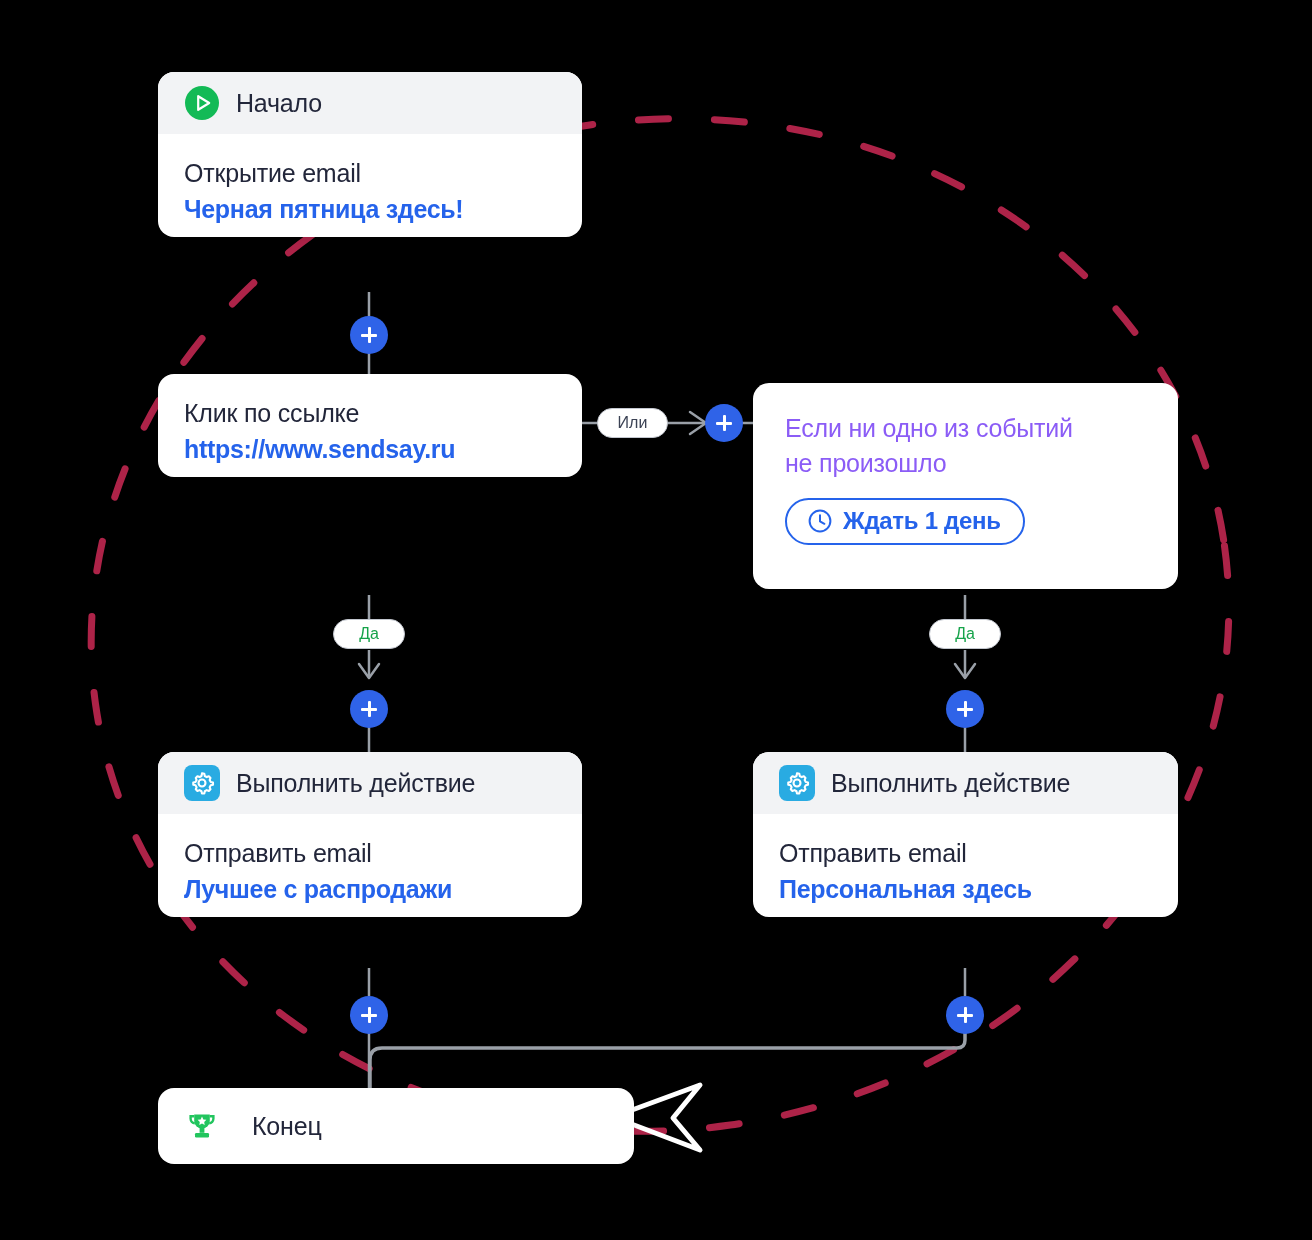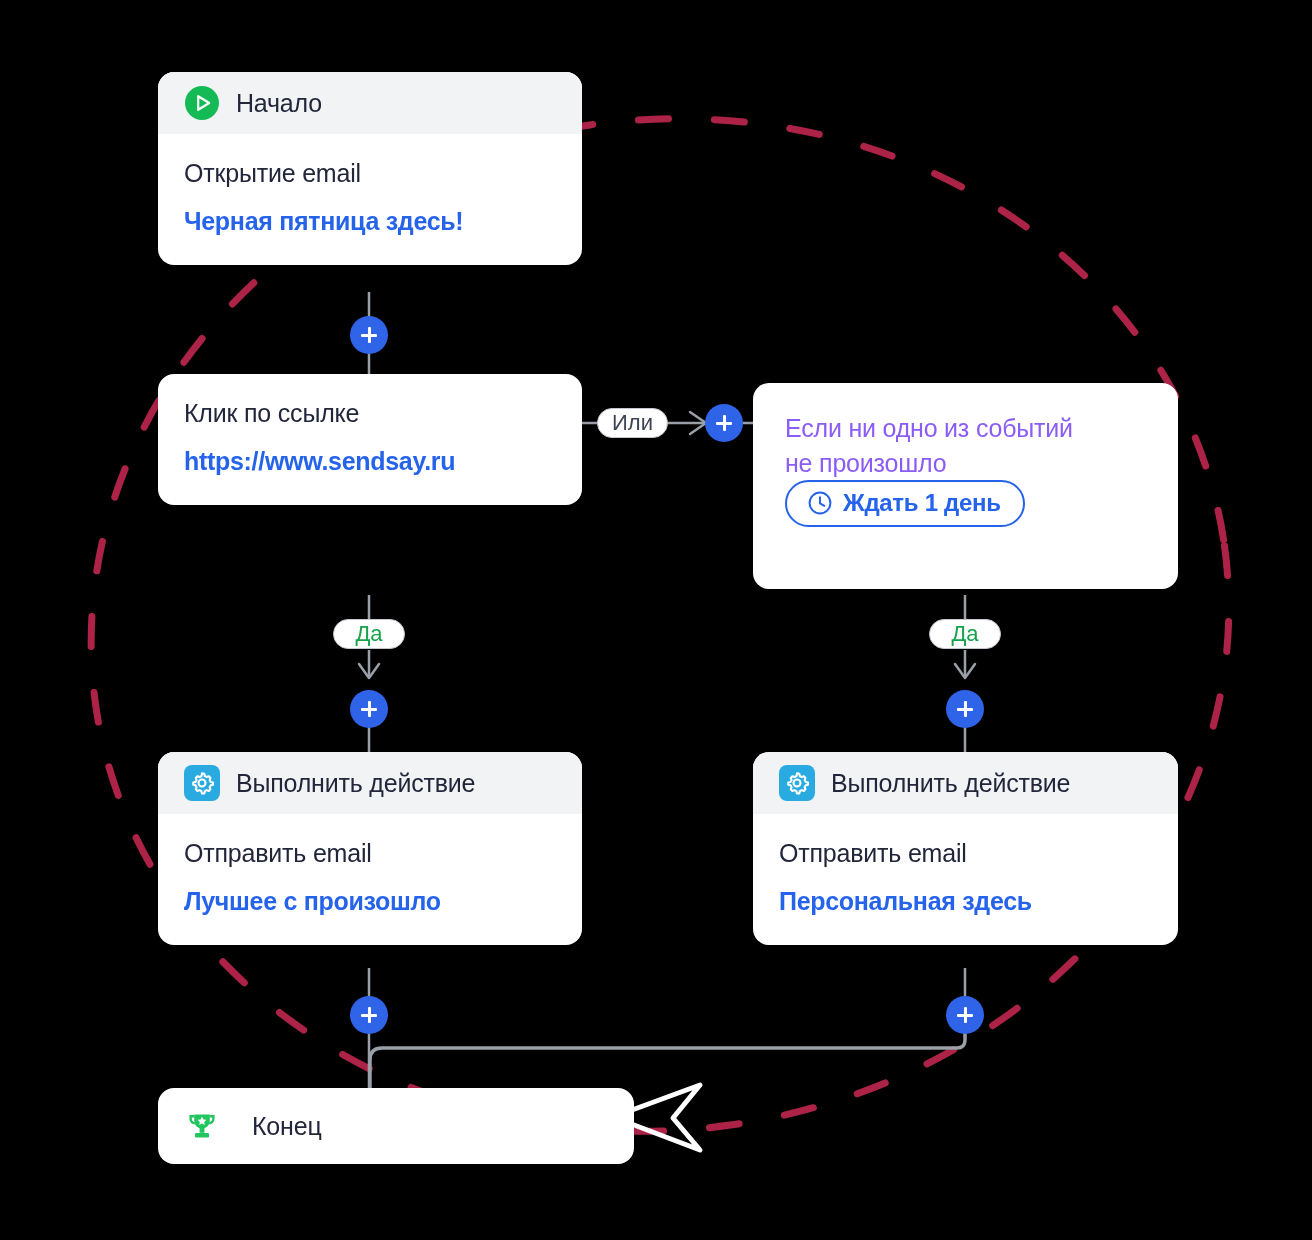--- a/index.html
+++ b/index.html
@@ -39,35 +39,34 @@
     padding: 0 26px;
     height: 62px;
   }
   .card-head .title {
     font-size: 25px;
     color: #22263a;
     letter-spacing: -0.2px;
     white-space: nowrap;
   }
   .card-body {
-    padding: 22px 26px 26px 26px;
+    padding: 22px 26px 10px 26px;
   }
   .line-main {
     font-size: 25px;
     color: #22263a;
     line-height: 1.42;
     letter-spacing: -0.2px;
   }
   .line-link {
     font-size: 25px;
     color: #2563eb;
     font-weight: bold;
     line-height: 1.42;
     letter-spacing: -0.3px;
-    margin-top: 12px;
   }
 
   
   .card.plain .card-body { padding: 28px 30px 26px 32px; }
   .plain-text {
     font-size: 25px;
     color: #8b5cf6;
     line-height: 1.38;
     letter-spacing: -0.2px;
   }
@@ -89,20 +88,21 @@
   .icon-box { flex: 0 0 auto; display: block; }
 
   
   .wait-pill {
     display: inline-flex;
     align-items: center;
     gap: 10px;
     border: 2px solid #2563eb;
     border-radius: 999px;
     padding: 7px 22px 8px 20px;
+    margin-top: 18px;
   }
   .wait-pill .lbl {
     font-size: 24px;
     font-weight: bold;
     color: #2563eb;
     letter-spacing: -0.3px;
     white-space: nowrap;
   }
 
   
@@ -112,21 +112,21 @@
     border: 1.5px solid #c3c7cf;
     border-radius: 999px;
     height: 30px;
     display: flex;
     align-items: center;
     justify-content: center;
     padding: 0 14px;
     box-sizing: border-box;
   }
   .branch-pill span {
-    font-size: 22px;
+    font-size: 16px;
     line-height: 1;
     white-space: nowrap;
   }
   .branch-yes span { color: #16a34a; }
   .branch-or span { color: #3b4254; }
 
   
   .plus-btn {
     position: absolute;
     width: 38px;
@@ -238,21 +238,21 @@
     <div class="card-head">
       <svg class="icon-box" width="36" height="36" viewBox="0 0 36 36">
         <rect x="0" y="0" width="36" height="36" rx="8" fill="#29ABE2"></rect>
         <path d="M18 8.2 l2.3 .55 .5 2.25 1.9 1.1 2.15-.85 1.65 1.65 -.85 2.15 1.1 1.9 2.25 .5 0 2.34 -2.25 .5 -1.1 1.9 .85 2.15 -1.65 1.65 -2.15-.85 -1.9 1.1 -.5 2.25 -2.34 0 -.5-2.25 -1.9-1.1 -2.15 .85 -1.65-1.65 .85-2.15 -1.1-1.9 -2.25-.5 0-2.34 2.25-.5 1.1-1.9 -.85-2.15 1.65-1.65 2.15 .85 1.9-1.1 .5-2.25 z" fill="none" stroke="#ffffff" stroke-width="2.1" stroke-linejoin="round"></path>
         <circle cx="18" cy="18" r="3.5" fill="none" stroke="#ffffff" stroke-width="2.1"></circle>
       </svg>
       <span class="title">Выполнить действие</span>
     </div>
     <div class="card-body">
       <div class="line-main">Отправить email</div>
-      <div class="line-link">Лучшее с произошло</div>
+      <div class="line-link">Лучшее с распродажи</div>
     </div>
   </div>
 
   <div class="card" style="left:753px; top:752px; width:425px;">
     <div class="card-head">
       <svg class="icon-box" width="36" height="36" viewBox="0 0 36 36">
         <rect x="0" y="0" width="36" height="36" rx="8" fill="#29ABE2"></rect>
         <path d="M18 8.2 l2.3 .55 .5 2.25 1.9 1.1 2.15-.85 1.65 1.65 -.85 2.15 1.1 1.9 2.25 .5 0 2.34 -2.25 .5 -1.1 1.9 .85 2.15 -1.65 1.65 -2.15-.85 -1.9 1.1 -.5 2.25 -2.34 0 -.5-2.25 -1.9-1.1 -2.15 .85 -1.65-1.65 .85-2.15 -1.1-1.9 -2.25-.5 0-2.34 2.25-.5 1.1-1.9 -.85-2.15 1.65-1.65 2.15 .85 1.9-1.1 .5-2.25 z" fill="none" stroke="#ffffff" stroke-width="2.1" stroke-linejoin="round"></path>
         <circle cx="18" cy="18" r="3.5" fill="none" stroke="#ffffff" stroke-width="2.1"></circle>
       </svg>

